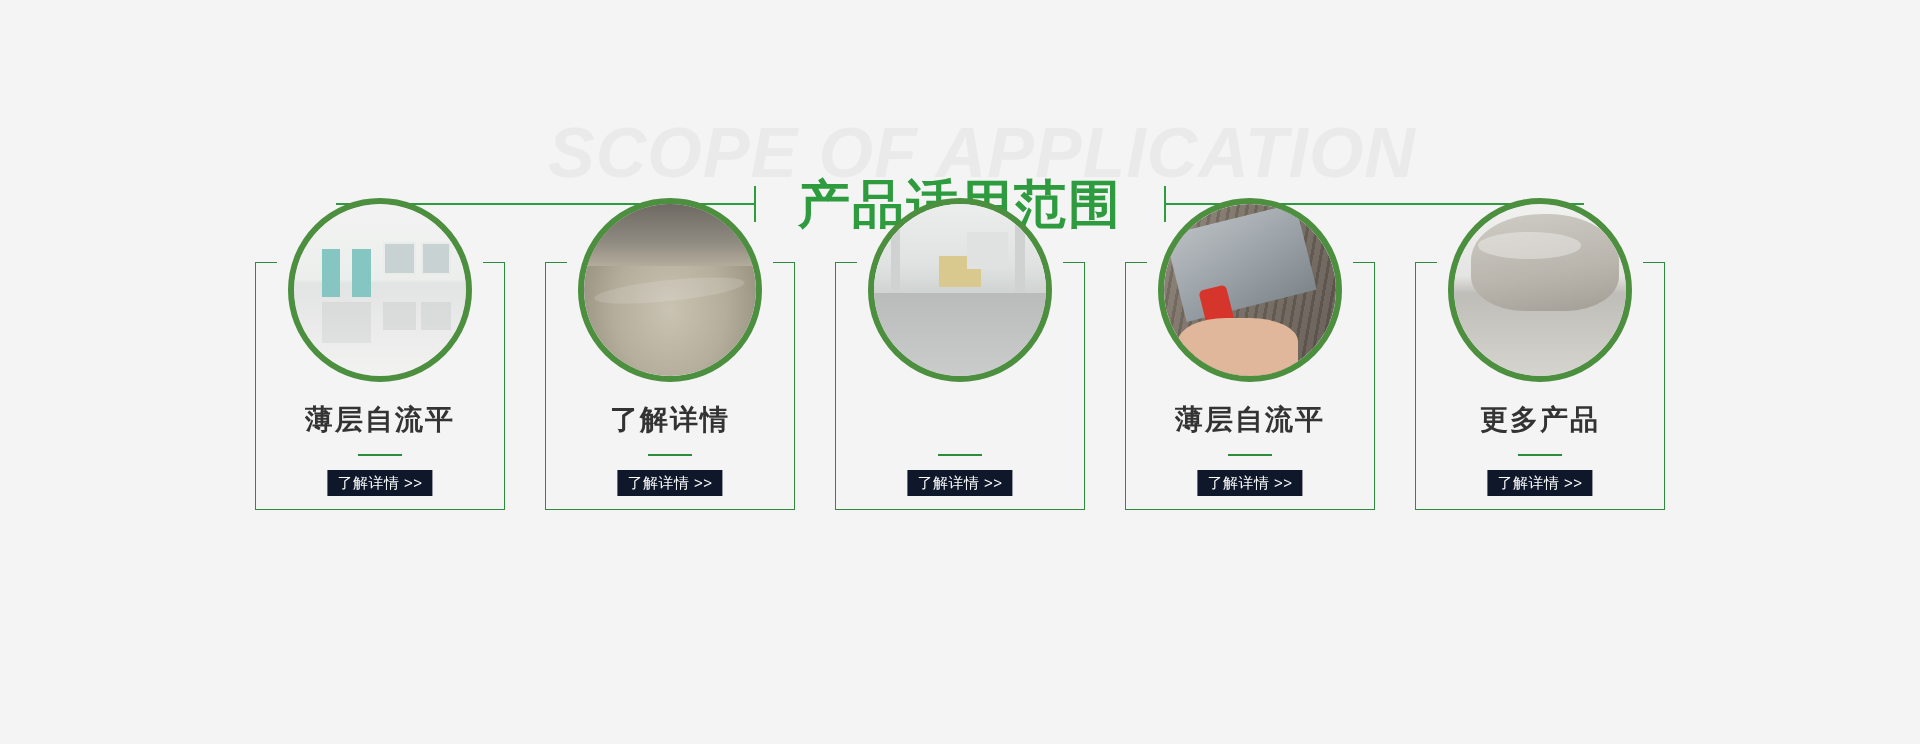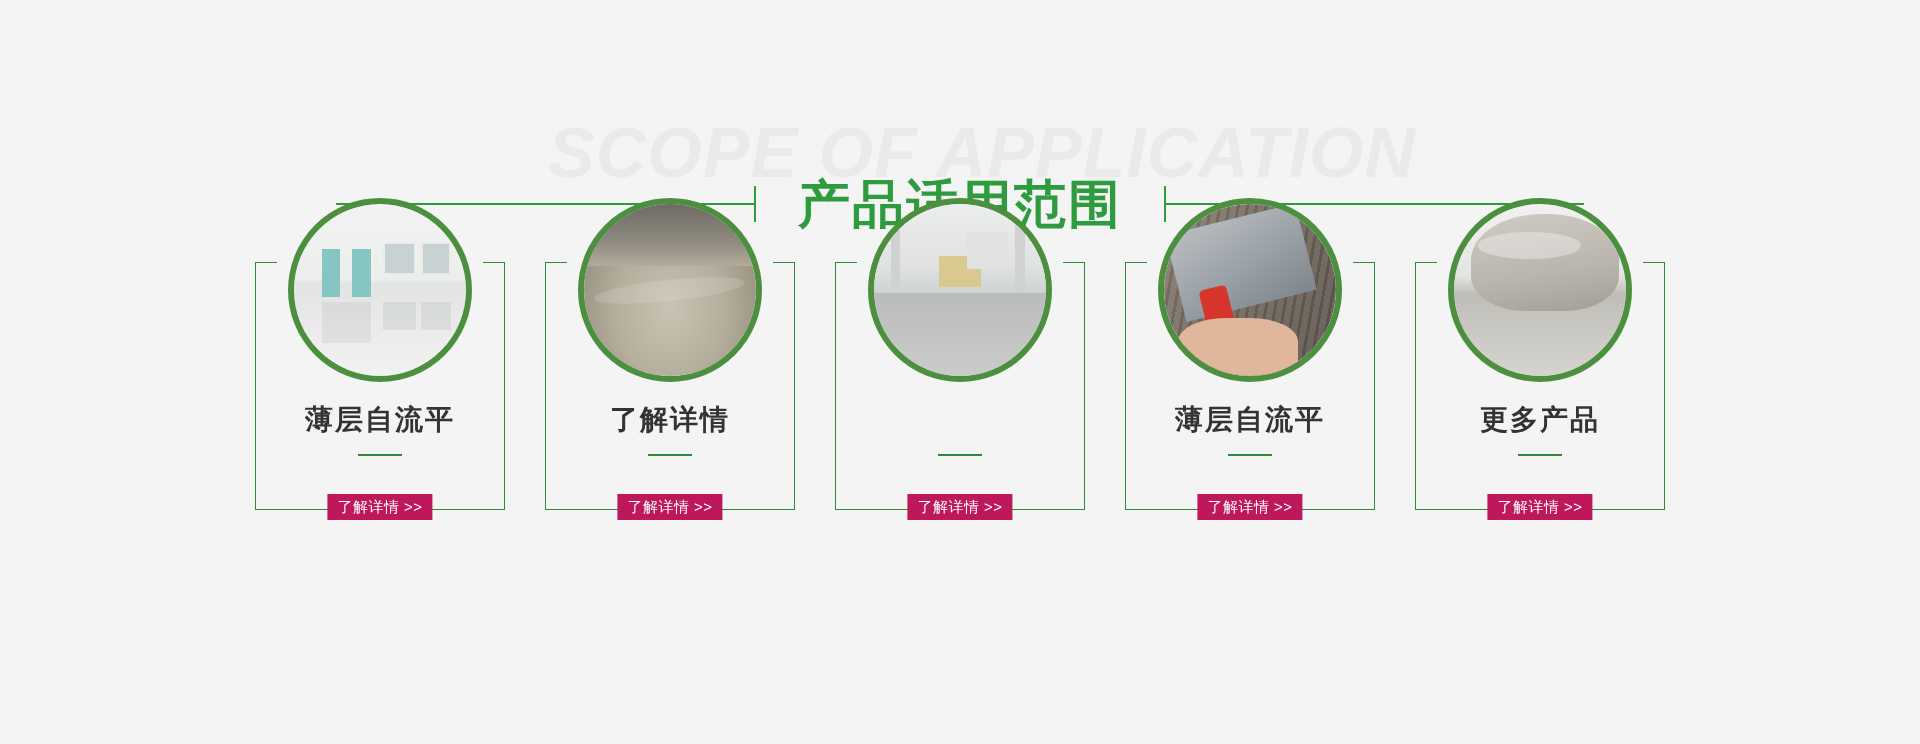--- a/index.html
+++ b/index.html
@@ -175,32 +175,31 @@
     width: 44px;
     height: 2px;
     background: #2e8b3d;
   }
 
   .card-button {
     position: absolute;
     left: 50%;
     transform: translateX(-50%);
     top: 208px;
-    background: #be185d;
+    background: #0f172a;
     color: #ffffff;
     font-size: 15px;
     line-height: 26px;
     height: 26px;
     padding: 0 10px;
     white-space: nowrap;
     letter-spacing: 0.5px;
     cursor: pointer;
     border: none;
     font-family: inherit;
-    margin-top: 24px;
   }
 
   
   .ph-floor1 {
     background:
       linear-gradient(180deg, #f2f3f2 0%, #eceeec 44%, #e2e4e3 46%, #f2f2f1 100%);
   }
   .ph-floor1 .door {
     position: absolute;
     background: #86c6c2;

